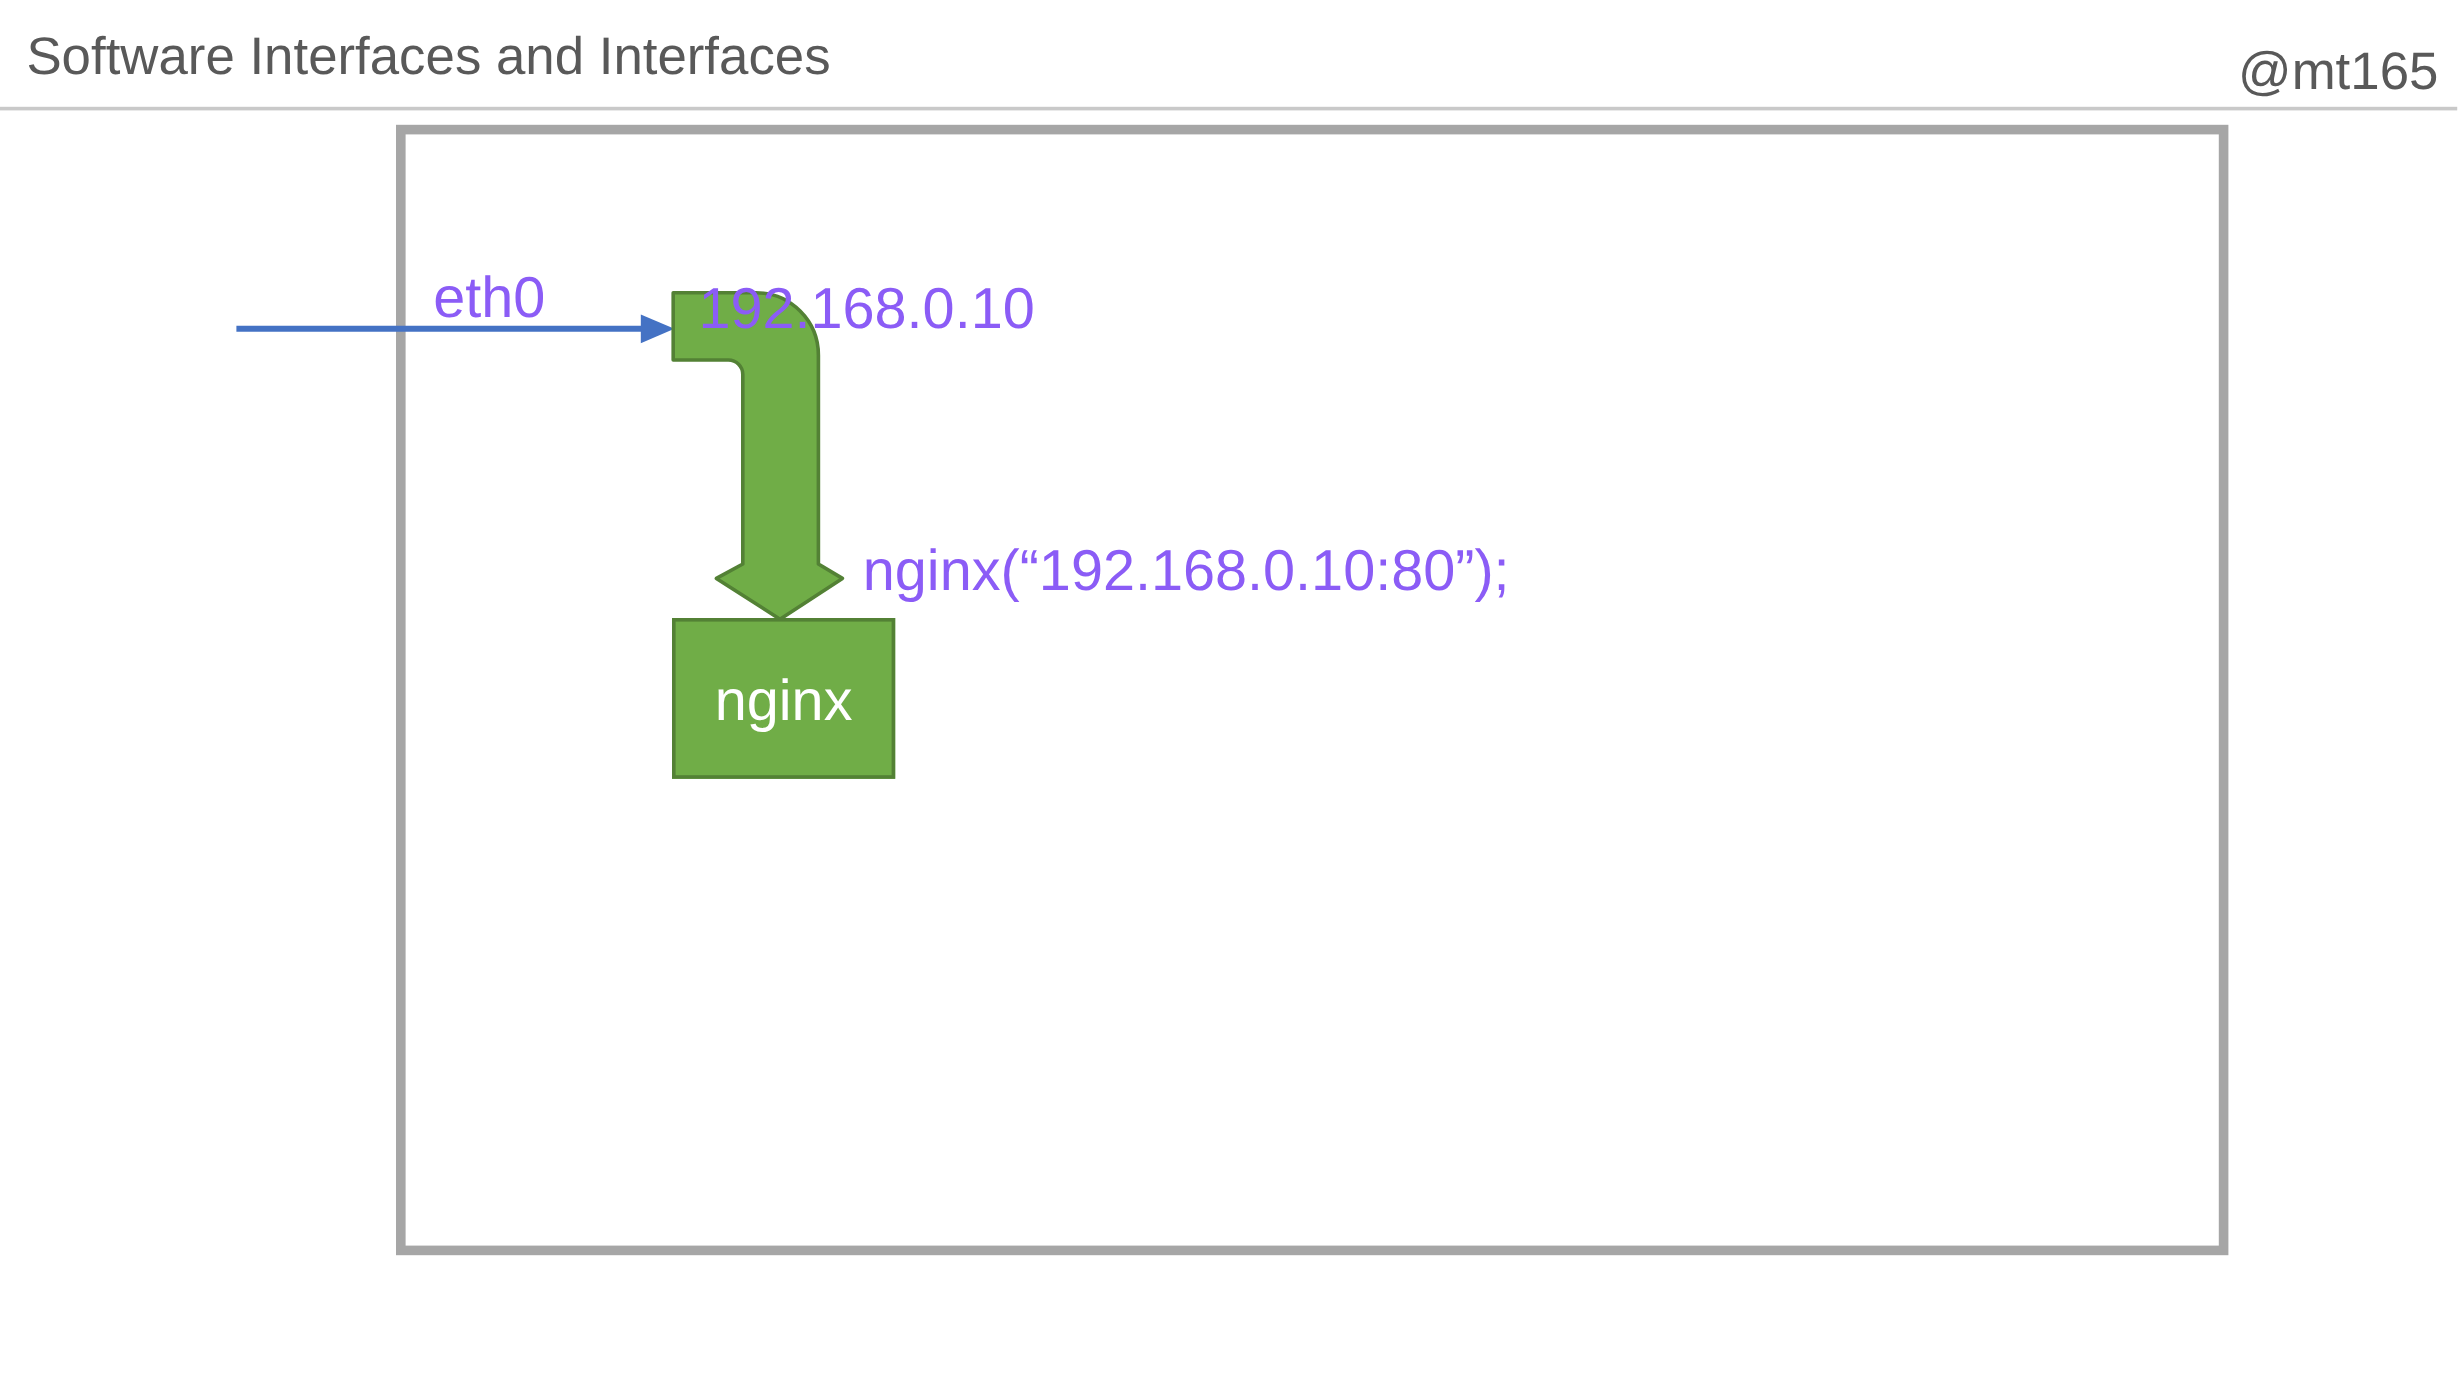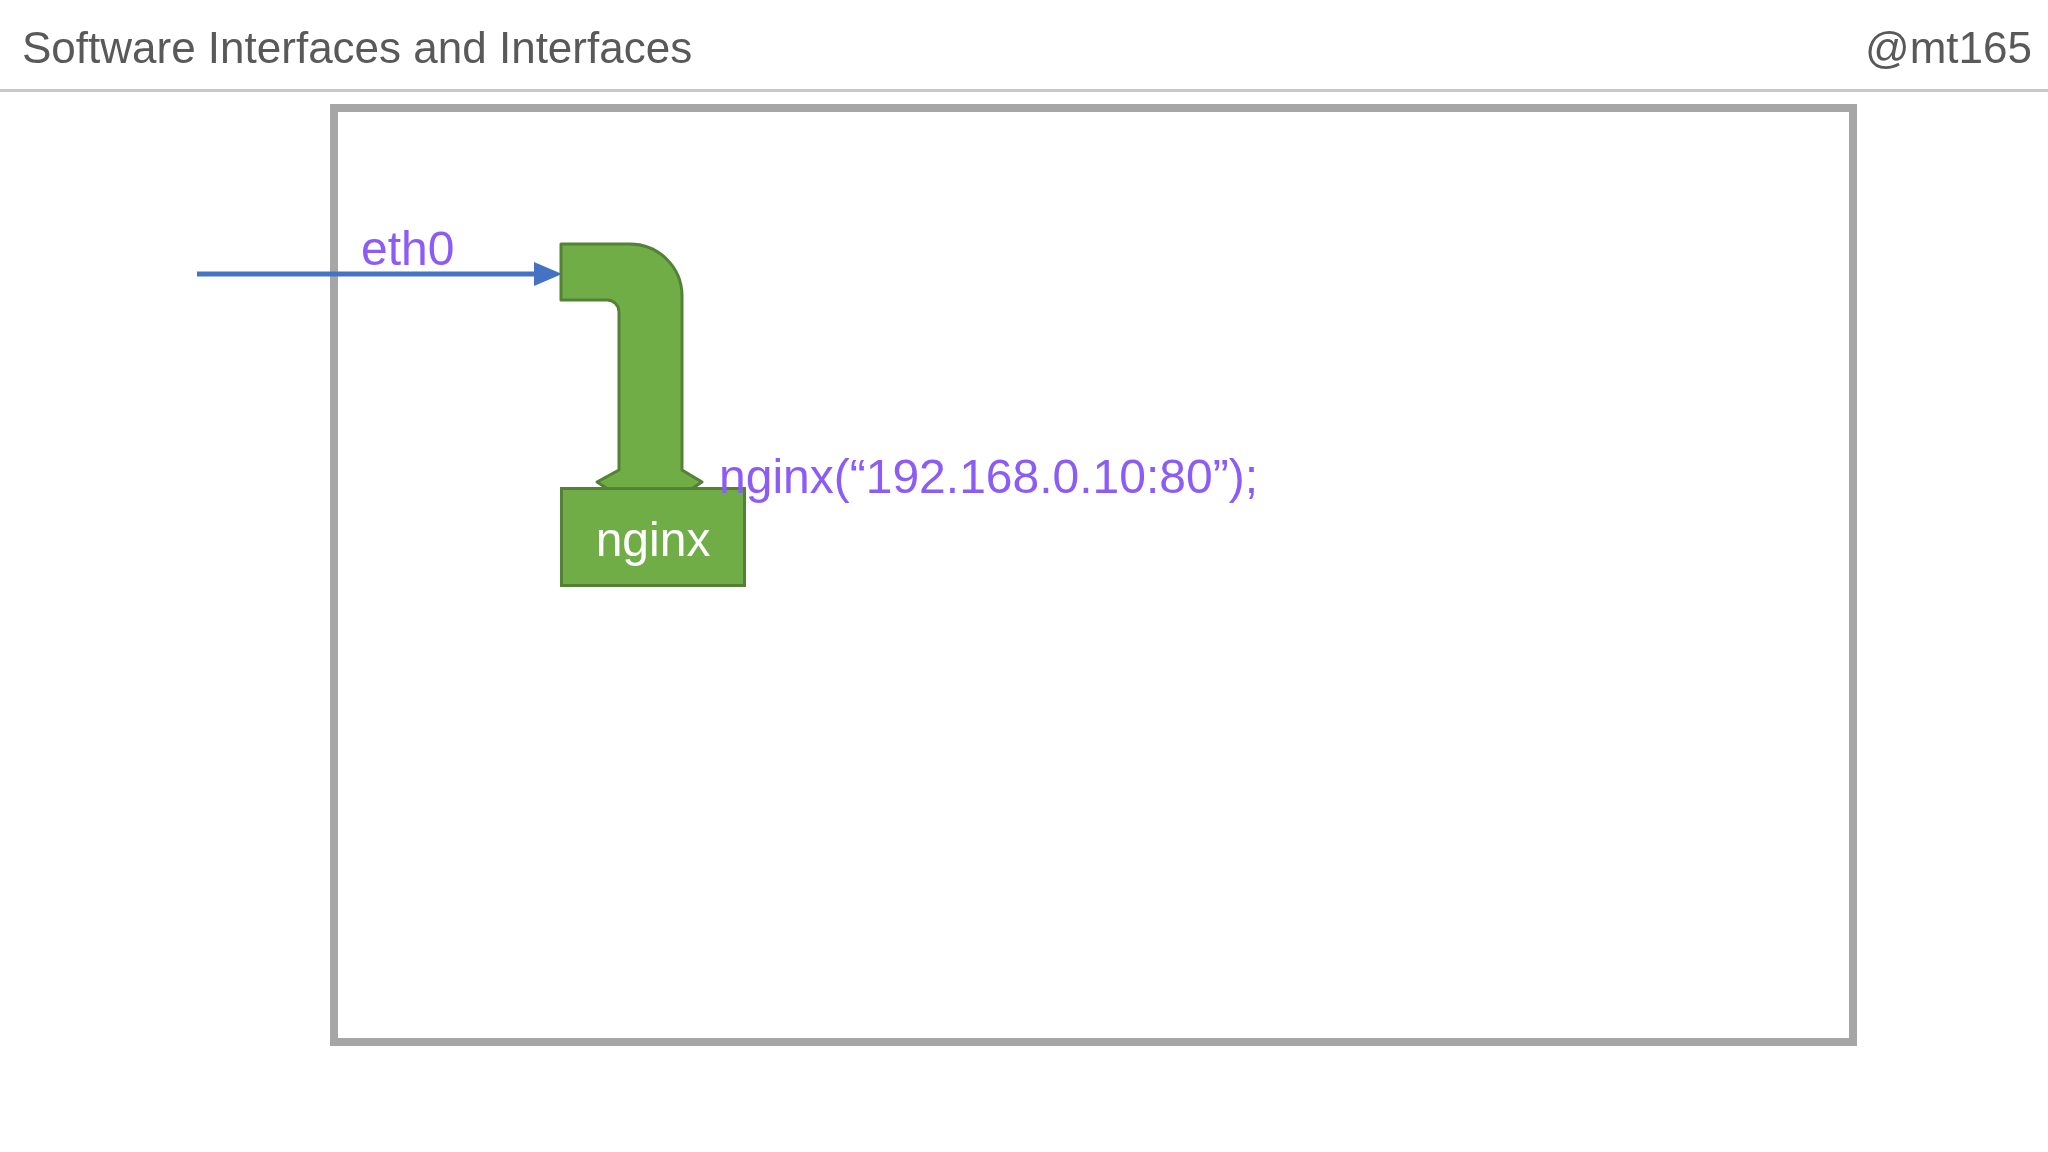--- a/index.html
+++ b/index.html
@@ -21,21 +21,21 @@
     left: 22px;
     top: 24px;
     font-size: 44px;
     line-height: 1.1;
     color: var(--title-gray, #595959);
     white-space: nowrap;
   }
   .author-handle {
     position: absolute;
     right: 16px;
-    top: 24px;
+    top: 36px;
     font-size: 44px;
     line-height: 1.1;
     color: var(--title-gray, #595959);
     white-space: nowrap;
   }
   .header-divider {
     position: absolute;
     left: 0;
     top: 89px;
     width: 2048px;
@@ -87,23 +87,23 @@
     white-space: nowrap;
     z-index: 4;
   }
   .lbl-eth0 { left: 361px; top: 220px; }
   .lbl-ips  { left: 582px; top: 229px; }
   .lbl-bind { left: 719px; top: 448px; }
   
   .nginx-box {
     position: absolute;
     left: 560px;
-    top: 487px;
+    top: 515px;
     width: 186px;
-    height: 100px;
+    height: 134px;
     box-sizing: border-box;
     background: var(--green-fill, #70ad47);
     border: 3px solid var(--green-border, #538135);
     display: flex;
     align-items: center;
     justify-content: center;
     z-index: 3;
     text-align: right;
   }
   .nginx-box span {
@@ -141,20 +141,21 @@
              L 619 470
              L 619 312
              A 12 12 0 0 0 607 300
              L 561 300
              Z"></path>
   </svg>
 
   <div class="lbl lbl-eth0">eth0</div>
 
   <div class="lbl lbl-ips">
+    <div>192.168.0.10</div>
   </div>
 
   <div class="lbl lbl-bind">nginx(“192.168.0.10:80”);</div>
 
   <div class="nginx-box">
     <span>nginx</span>
   </div>
 
 </div>
 

